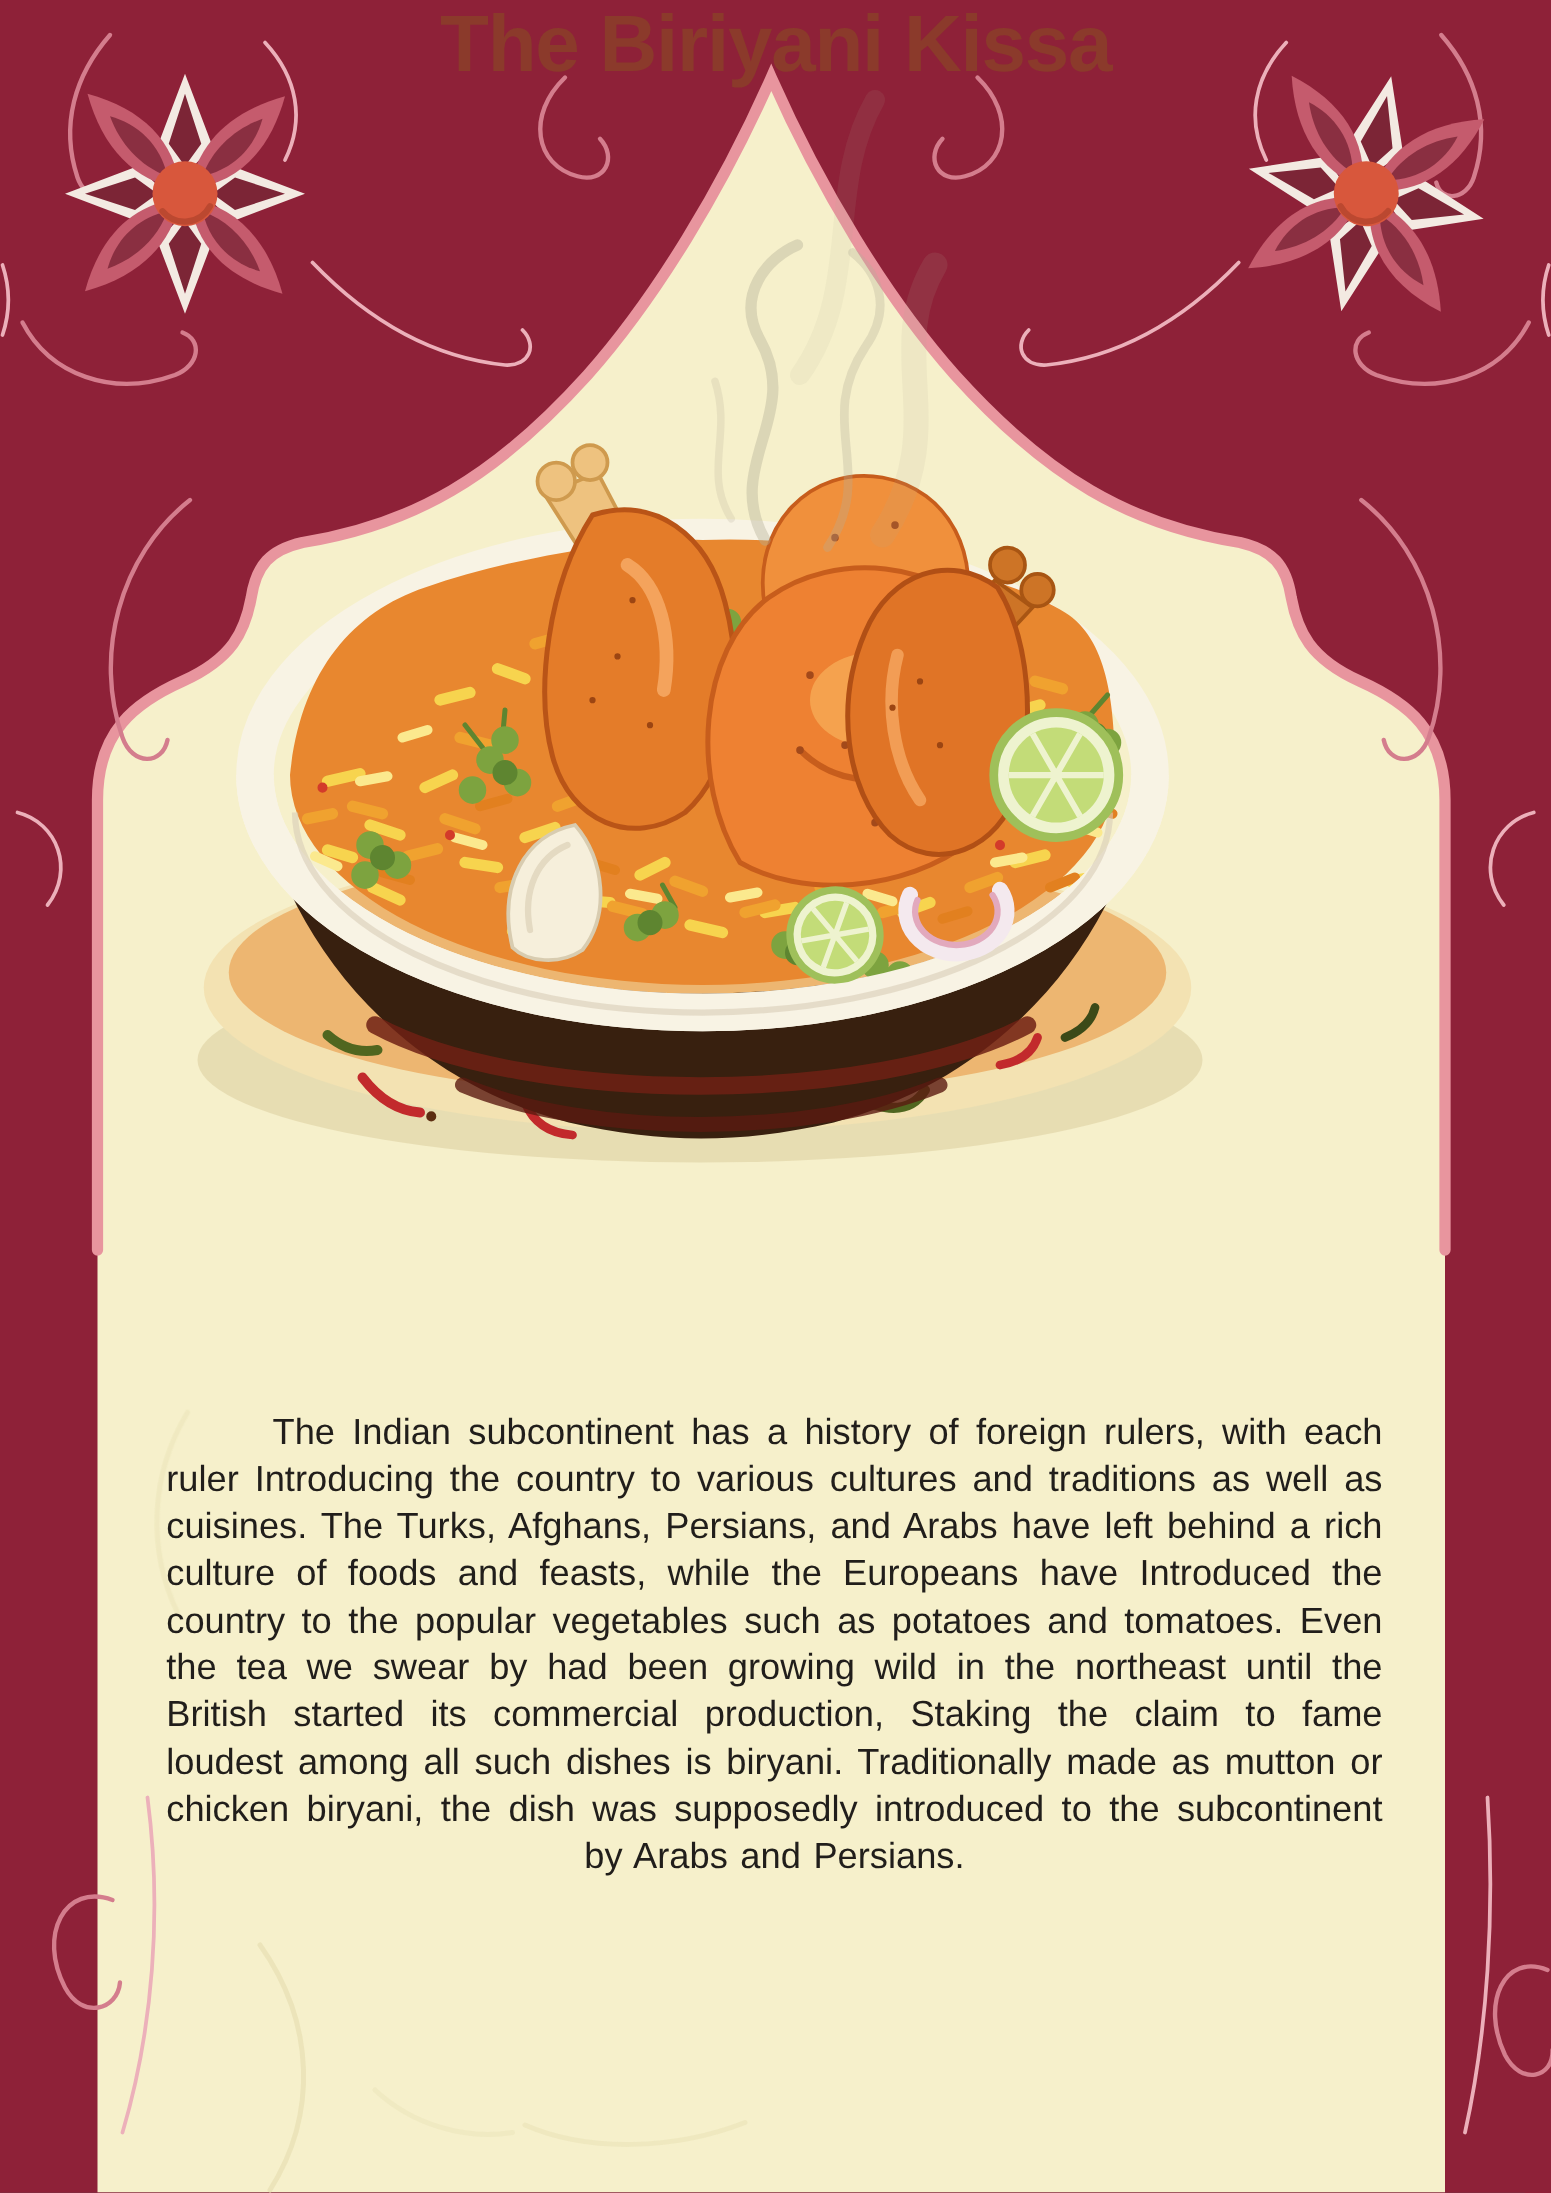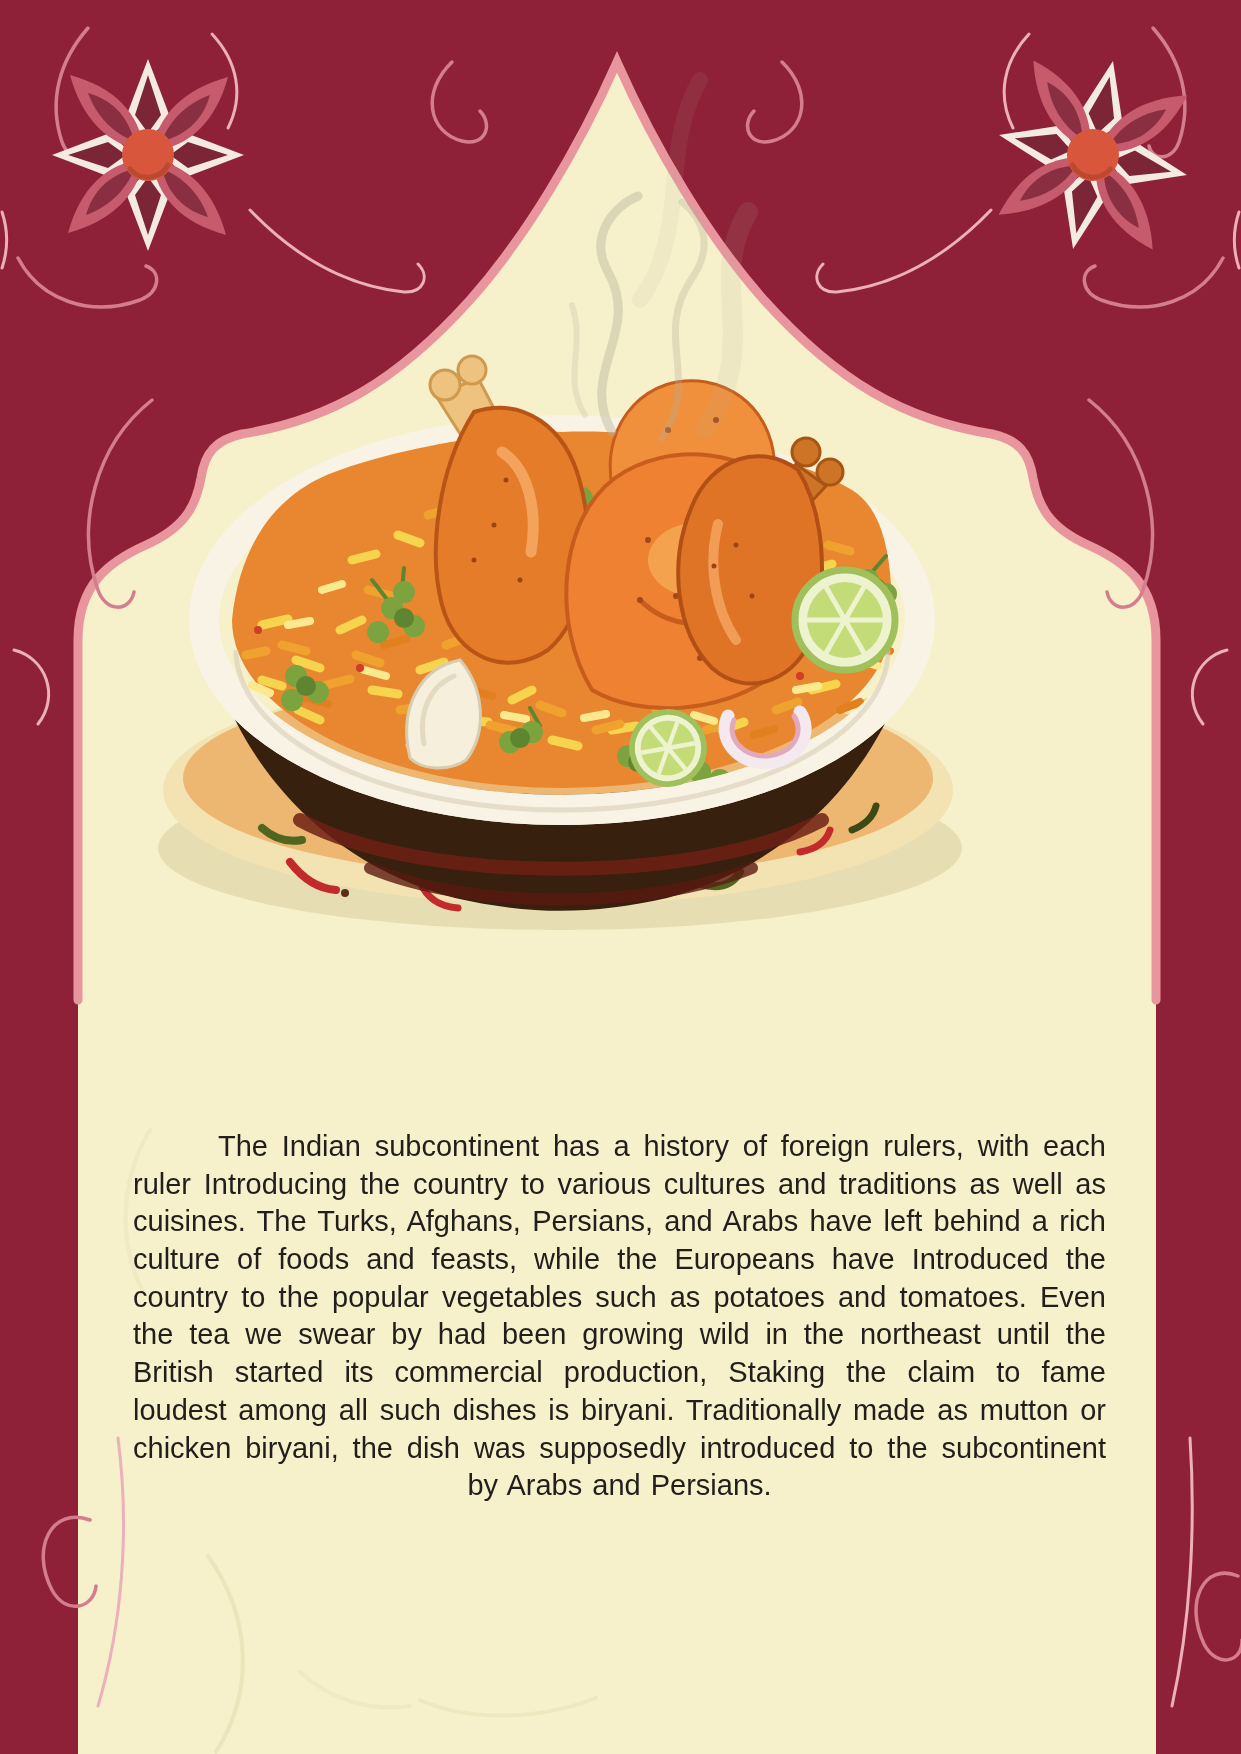--- a/index.html
+++ b/index.html
@@ -193,16 +193,17 @@
       <g fill="none" stroke-linecap="round">
         <path d="M612 432 C578 372 642 332 608 272 C588 236 614 206 638 196" stroke="#b5ae97" stroke-width="9" opacity="0.4"></path>
         <path d="M662 438 C702 378 652 338 692 278 C716 244 700 216 682 202" stroke="#b5ae97" stroke-width="7" opacity="0.32"></path>
         <path d="M585 415 C562 378 586 348 572 305" stroke="#b5ae97" stroke-width="6" opacity="0.22"></path>
         <path d="M706 428 C762 342 706 282 748 212" stroke="#b5ae97" stroke-width="20" opacity="0.12"></path>
         <path d="M640 300 C690 230 660 150 700 80" stroke="#b5ae97" stroke-width="16" opacity="0.10"></path>
       </g>
     </g>
   </svg>
 
+  <h1 class="page-title">The Biriyani Kissa</h1>
 
   <p class="body-paragraph">The Indian subcontinent has a history of foreign rulers, with each ruler Introducing the country to various cultures and traditions as well as cuisines. The Turks, Afghans, Persians, and Arabs have left behind a rich culture of foods and feasts, while the Europeans have Introduced the country to the popular vegetables such as potatoes and tomatoes. Even the tea we swear by had been growing wild in the northeast until the British started its commercial production, Staking the claim to fame loudest among all such dishes is biryani. Traditionally made as mutton or chicken biryani, the dish was supposedly introduced to the subcontinent by Arabs and Persians.</p>
 
 </div>
 
 </body></html>

